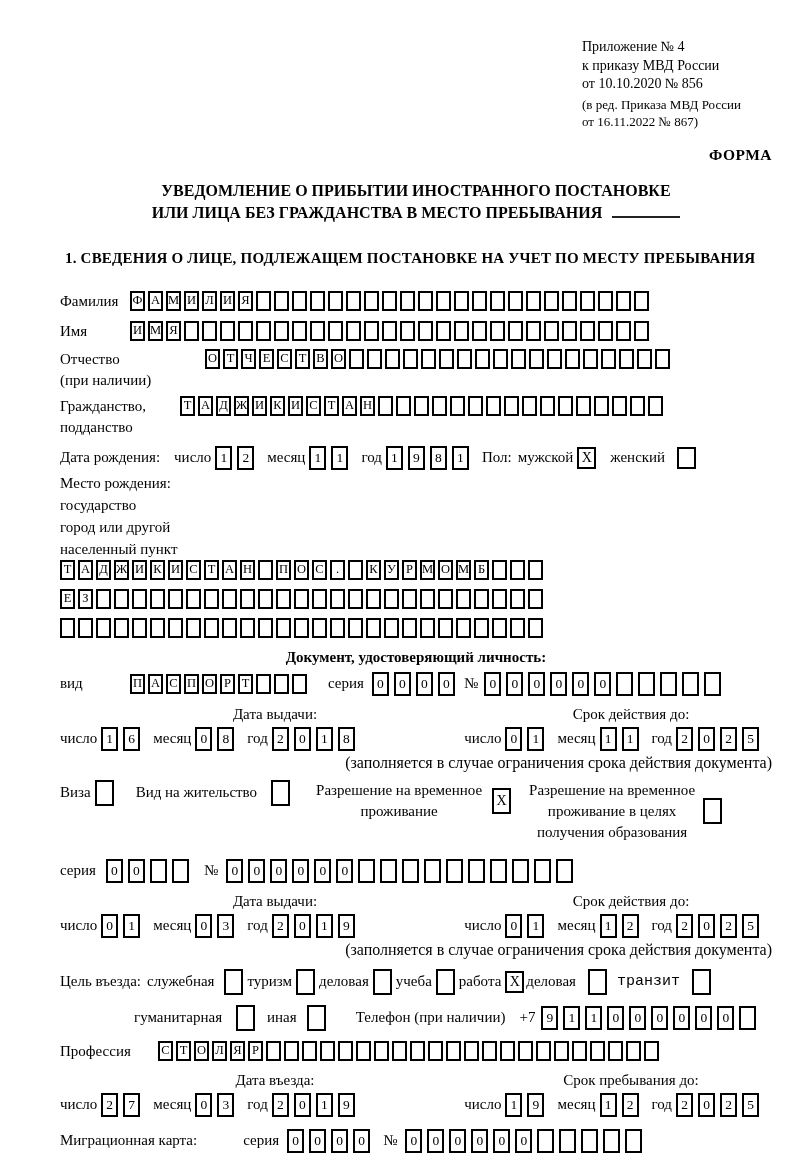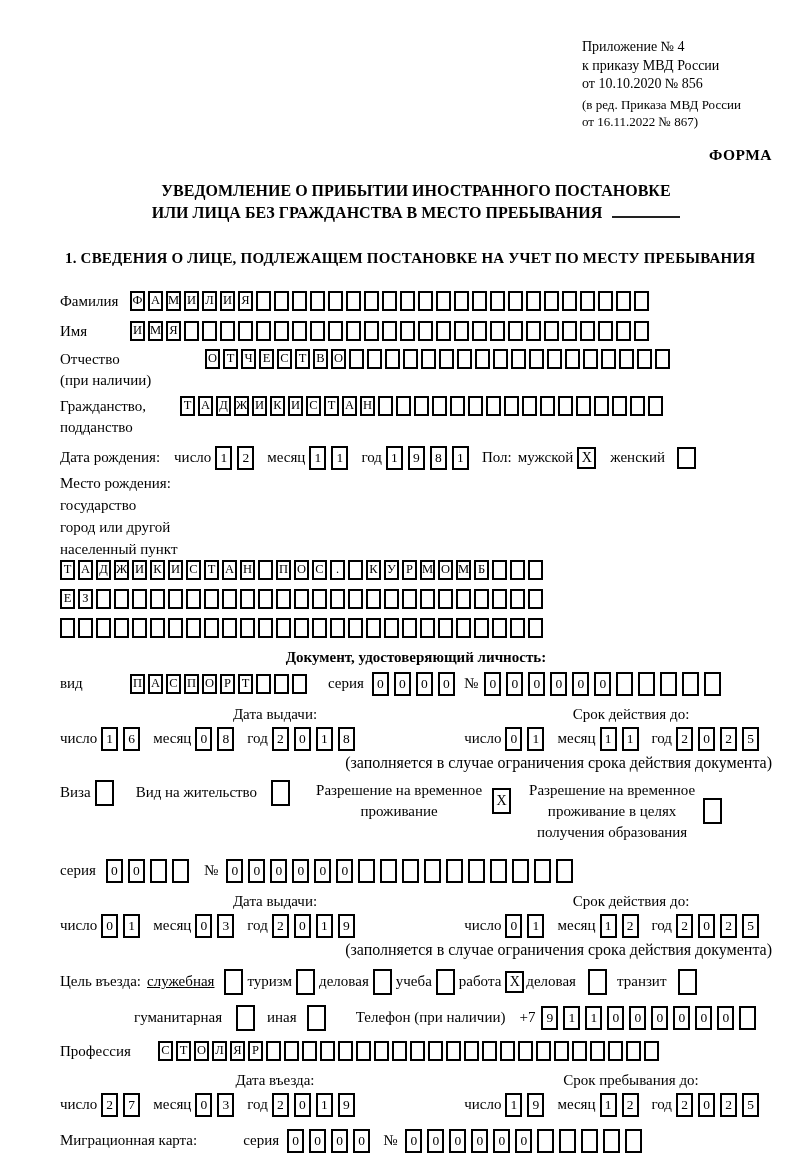--- a/index.html
+++ b/index.html
@@ -532,33 +532,33 @@
           <span class="dcell">0</span>
           <span class="dcell">2</span>
           <span class="dcell">5</span>
         </span>
     </div>
   </div>
   <div class="dnote">(заполняется в случае ограничения срока действия документа)</div>
 
   <div class="purpose-line">
     <span>Цель въезда:</span>
-    <span style="margin-left:6px;text-decoration:underline;">служебная</span>
+    <span style="margin-left:6px;">служебная</span>
     <span class="cb" style="margin-left:10px;"></span>
     <span>туризм</span>
     <span class="cb"></span>
     <span>деловая</span>
     <span class="cb"></span>
     <span>учеба</span>
     <span class="cb"></span>
     <span>работа</span>
     <span class="cb sq" style="margin-right:2px;">X</span>
     <span>деловая</span>
     <span class="cb" style="margin-left:12px;"></span>
-    <span style="margin-left:6px;">транзит</span>
+    <span style="margin-left:6px;font-family:Liberation Mono, monospace;">транзит</span>
     <span class="cb" style="margin-left:12px;"></span>
   </div>
   <div class="purpose-line" style="margin-left:74px;">
     <span>гуманитарная</span>
     <span class="cb" style="margin-left:14px;"></span>
     <span style="margin-left:8px;">иная</span>
     <span class="cb" style="margin-left:10px;"></span>
     <span style="margin-left:26px;">Телефон (при наличии)</span>
     <span class="phone-prefix">+7</span>
     <span class="dcells" style="margin:0;">

